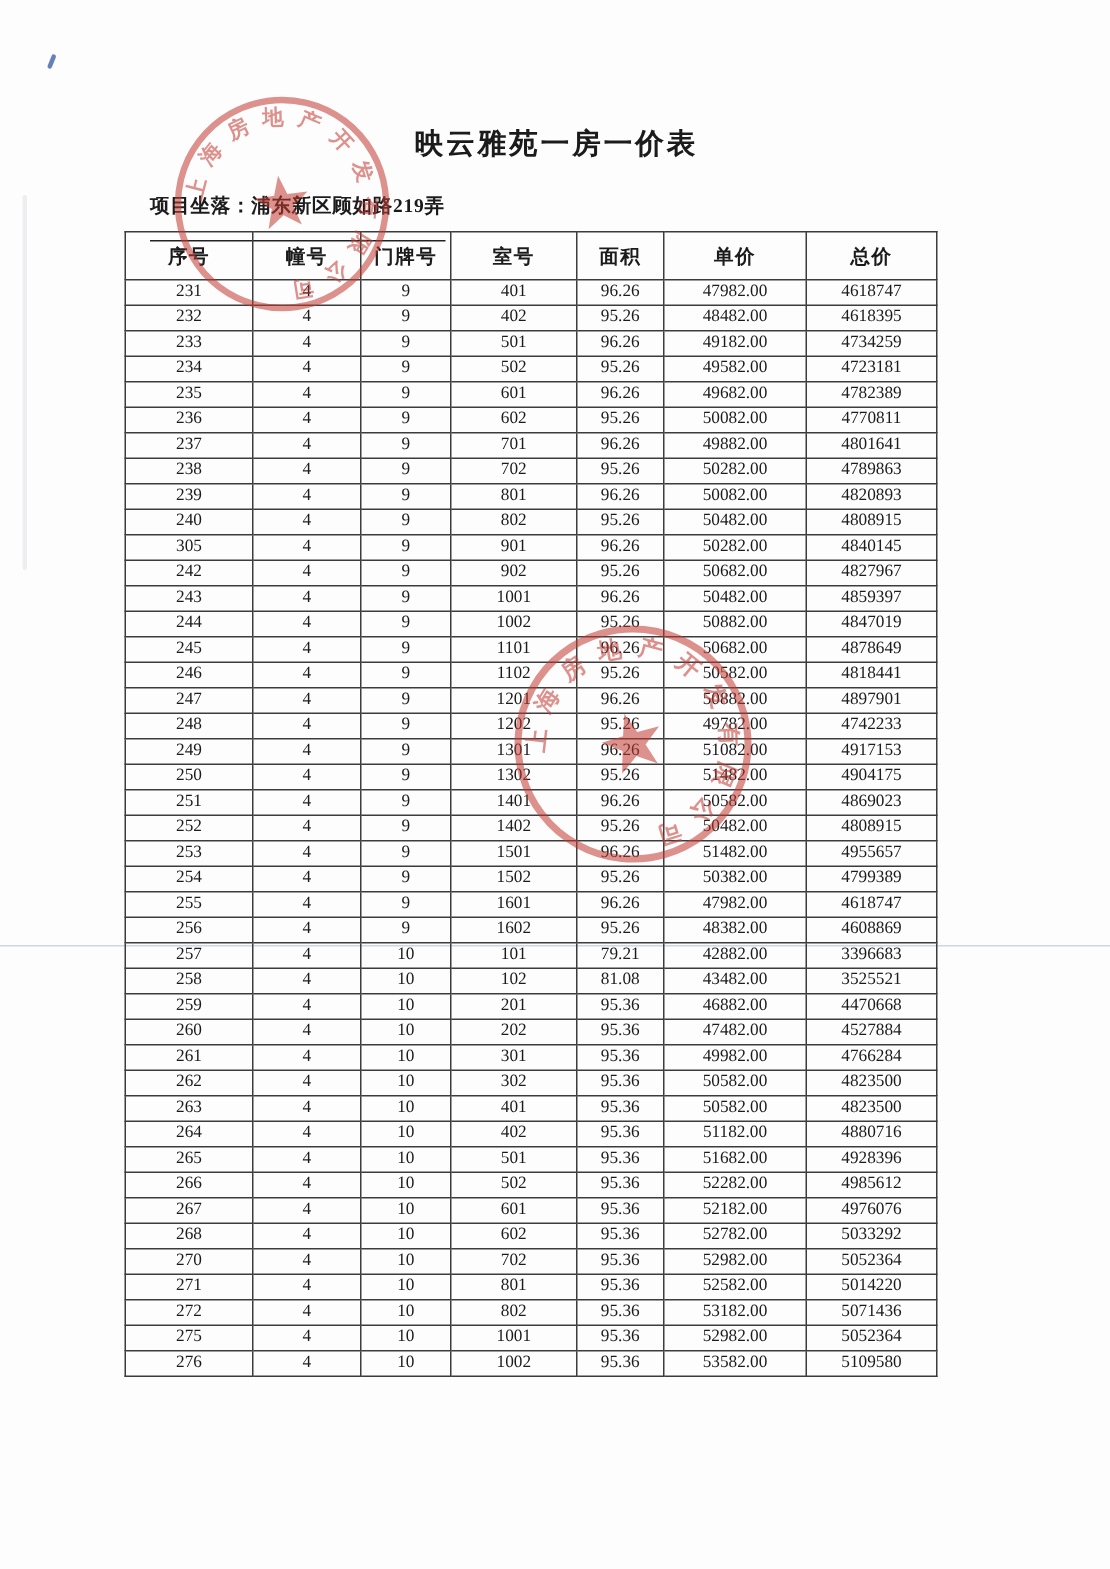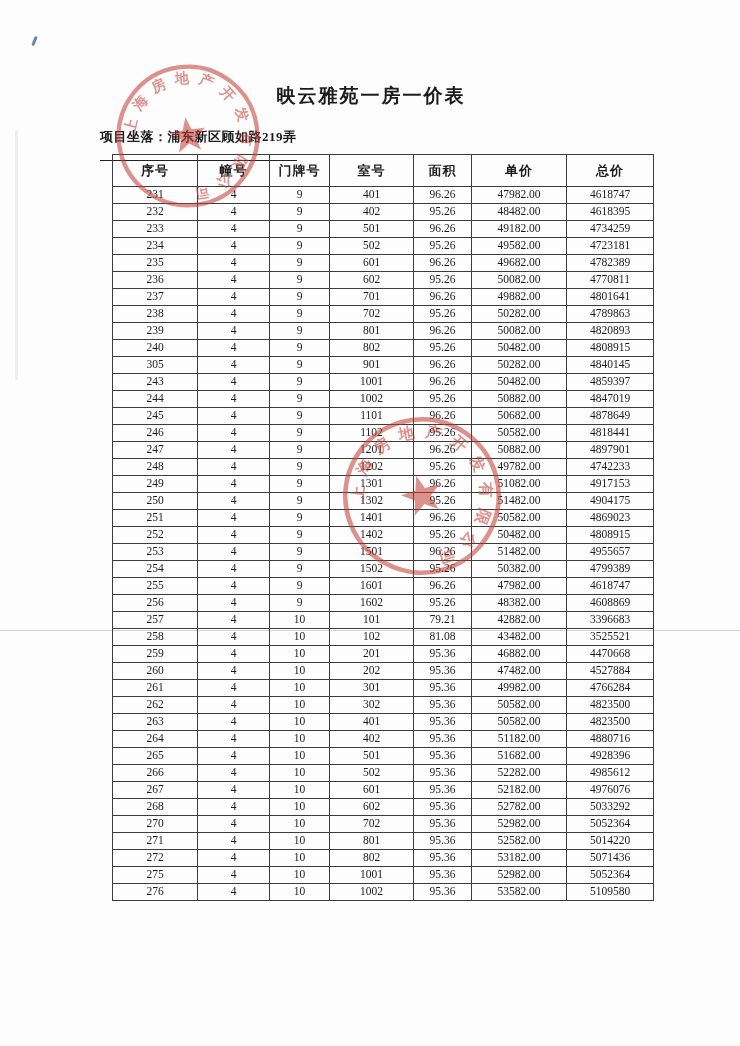--- a/index.html
+++ b/index.html
@@ -34,21 +34,21 @@
     font-size: 13px;
     font-weight: bold;
     border-bottom: 1px solid #222;
     padding-bottom: 14px;
     letter-spacing: 0.5px;
   }
 
   
   .price-table {
     position: absolute;
-    left: 112px;
+    left: 83px;
     top: 154px;
     width: 541px;
     border-collapse: collapse;
     table-layout: fixed;
     background: transparent;
     z-index: 2;
     padding-left: 16px;
   }
   .price-table th, .price-table td {
     border: 1px solid #3c3c3c;
@@ -235,20 +235,29 @@
         <tr>
           <td>305</td>
           <td>4</td>
           <td>9</td>
           <td>901</td>
           <td>96.26</td>
           <td>50282.00</td>
           <td>4840145</td>
         </tr>
         <tr>
+          <td>242</td>
+          <td>4</td>
+          <td>9</td>
+          <td>902</td>
+          <td>95.26</td>
+          <td>50682.00</td>
+          <td>4827967</td>
+        </tr>
+        <tr>
           <td>243</td>
           <td>4</td>
           <td>9</td>
           <td>1001</td>
           <td>96.26</td>
           <td>50482.00</td>
           <td>4859397</td>
         </tr>
         <tr>
           <td>244</td>

